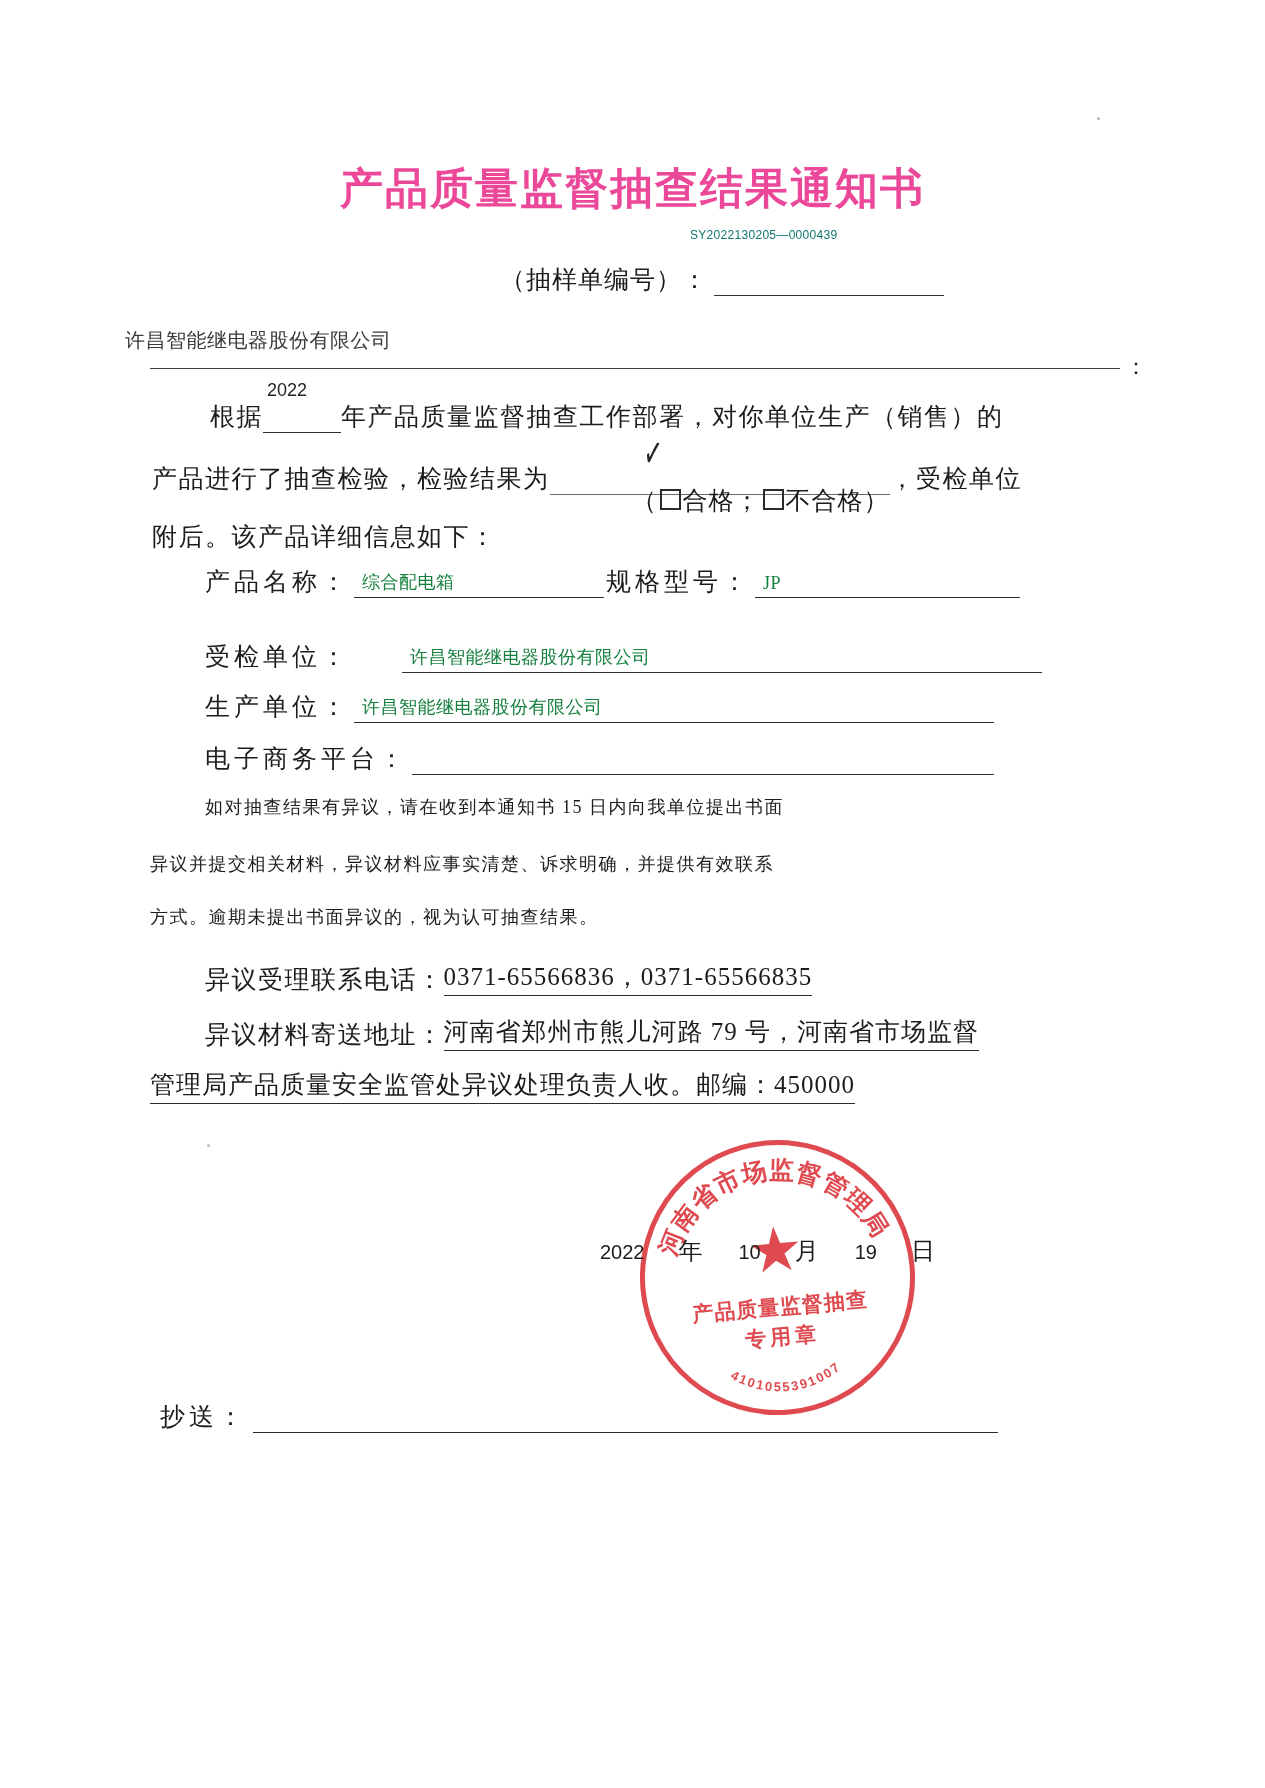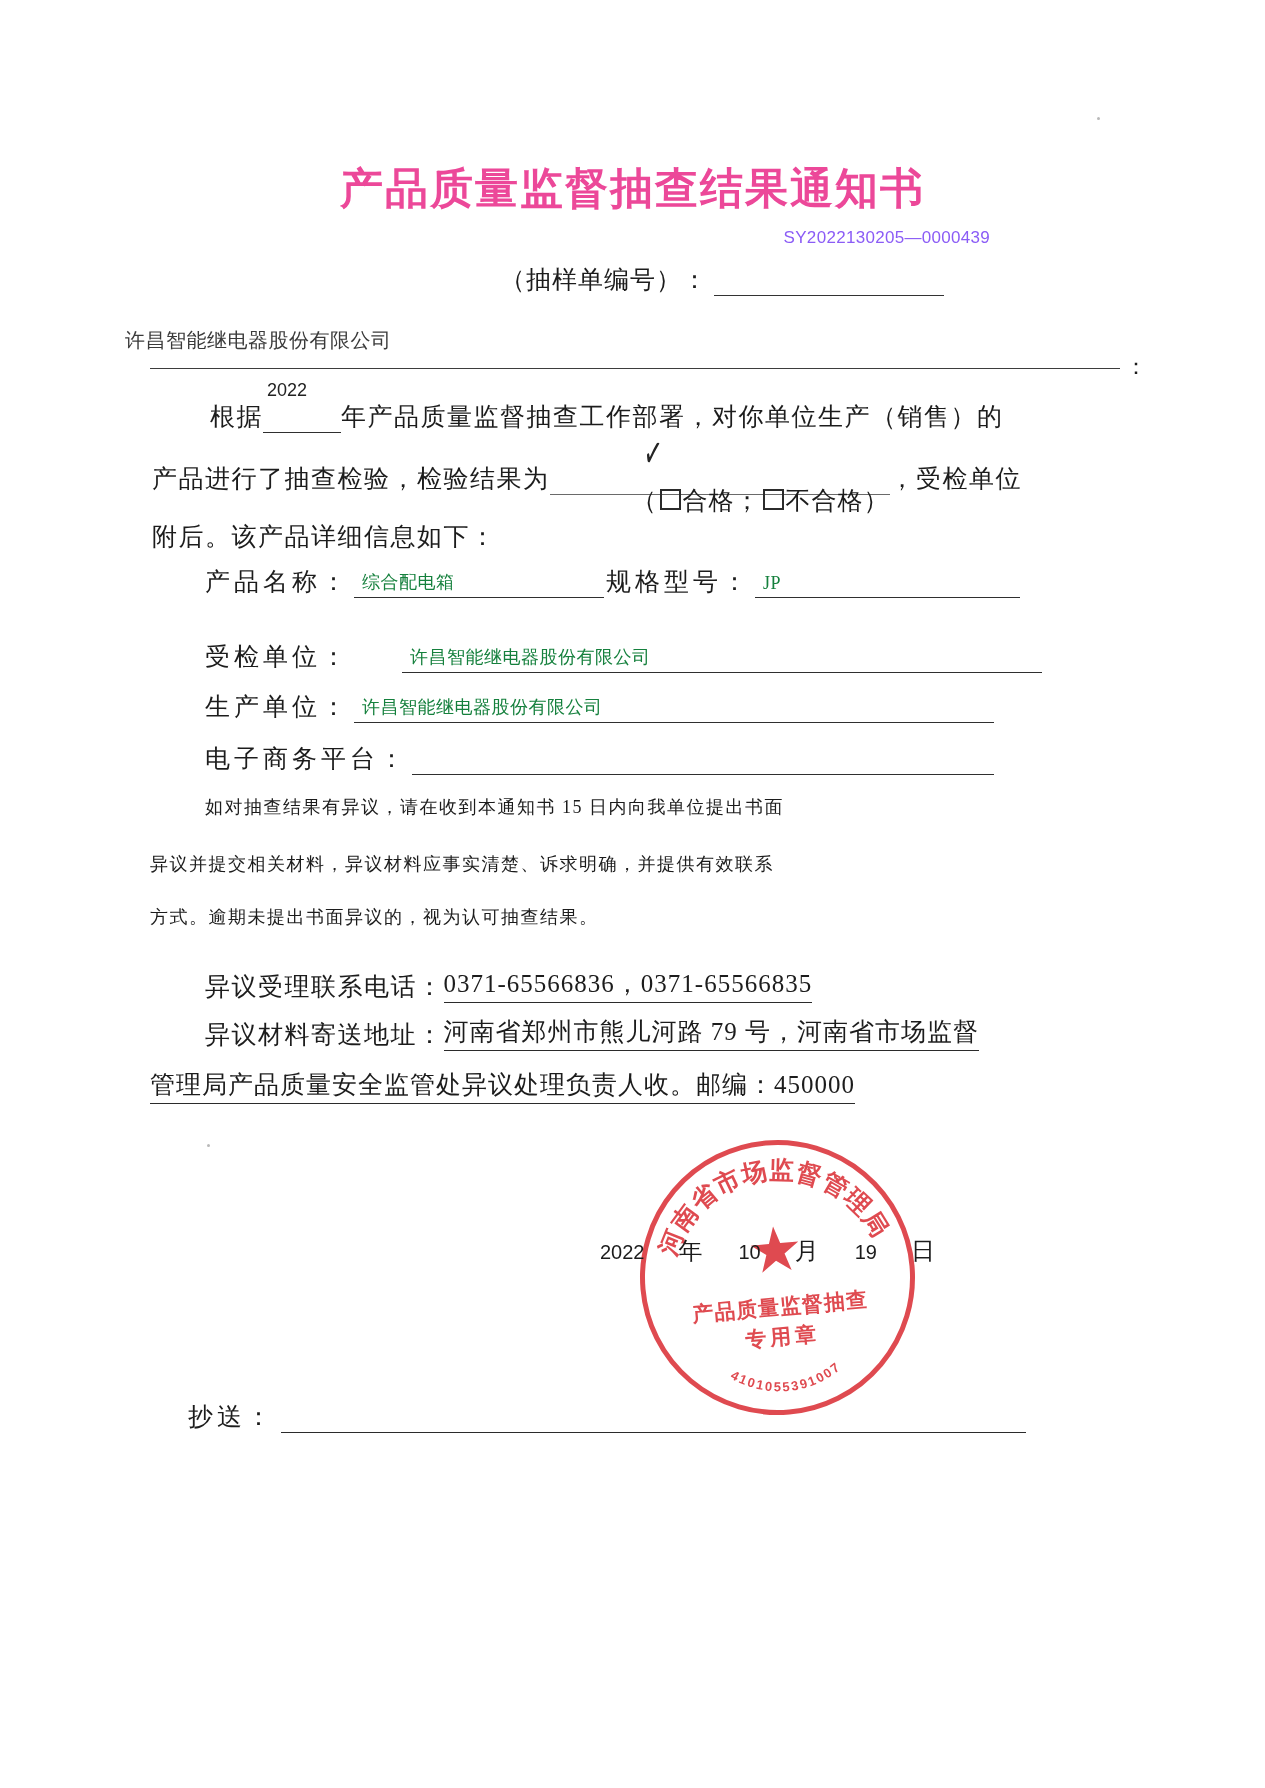--- a/index.html
+++ b/index.html
@@ -17,24 +17,24 @@
   .title{
     position:absolute;left:0;top:160px;width:1265px;
     text-align:center;
     font-size:43px;font-weight:bold;
     letter-spacing:2px;
     color:#ec4899;
     font-family:"Liberation Serif","DejaVu Serif",serif;
   }
   .serial{
     position:absolute;left:690px;top:228px;width:300px;
-    text-align:right;
-    font-size:17px;
+    text-align:left;
+    font-size:12px;
     letter-spacing:0.3px;
-    color:#8b5cf6;
+    color:#0f766e;
     font-family:"Liberation Sans","DejaVu Sans",sans-serif;
   }
 
   
   .sample-row{
     position:absolute;left:500px;top:263px;
     font-size:25px;
     display:flex;align-items:flex-end;
   }
   .sample-row .lbl{letter-spacing:1px;}
@@ -123,21 +123,21 @@
   }
   .p1{left:205px;top:795px;}
   .p2{left:150px;top:852px;}
   .p3{left:150px;top:905px;}
 
   
   .contact{
     position:absolute;font-size:25px;letter-spacing:1.5px;
     display:flex;align-items:flex-end;white-space:nowrap;
   }
-  .c1{left:205px;top:960px;margin-top:7px;}
+  .c1{left:205px;top:960px;}
   .c2{left:205px;top:1015px;}
   .c3{left:150px;top:1068px;}
   .uline{
     border-bottom:1.8px solid #2b2b2b;padding-bottom:2px;
     letter-spacing:1px;
   }
 
   
   .seal{
     position:absolute;left:640px;top:1140px;
@@ -183,21 +183,21 @@
   .dateline .dv{
     font-family:"Liberation Sans","DejaVu Sans",sans-serif;
     font-size:20px;letter-spacing:0;
   }
   .dateline .sp{display:inline-block;width:34px;}
 
   
   .cc{
     position:absolute;left:160px;top:1400px;
     font-size:25px;letter-spacing:4px;
-    display:flex;align-items:flex-end;margin-left:28px;
+    display:flex;align-items:flex-end;
   }
   .cc-blank{
     display:inline-block;width:745px;border-bottom:1.8px solid #2b2b2b;
     height:24px;margin-left:6px;
   }
   .speck{position:absolute;width:3px;height:3px;background:#b9b9b9;border-radius:50%;}
 </style>
 </head>
 <body>
 

